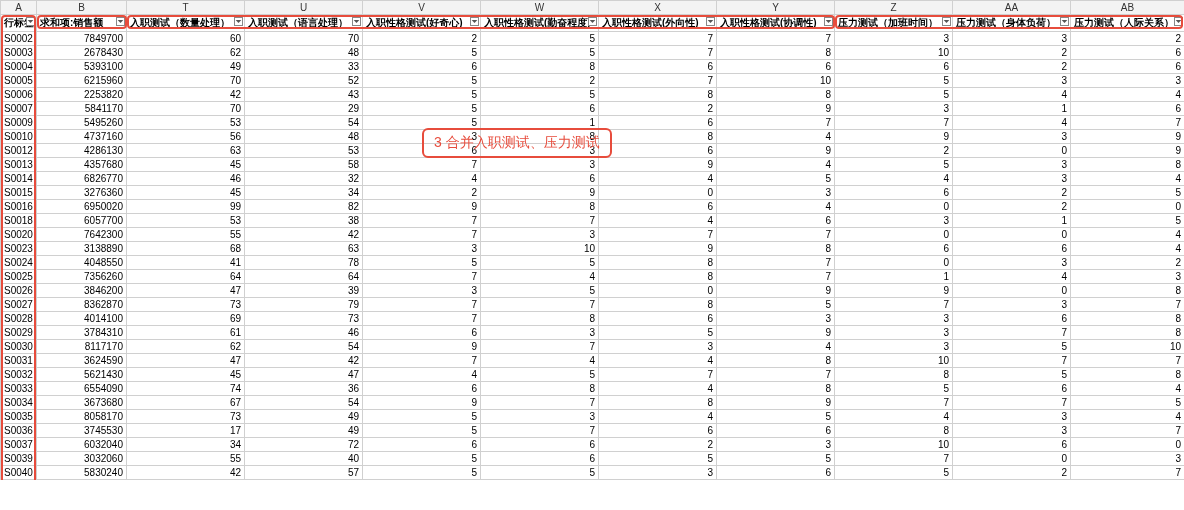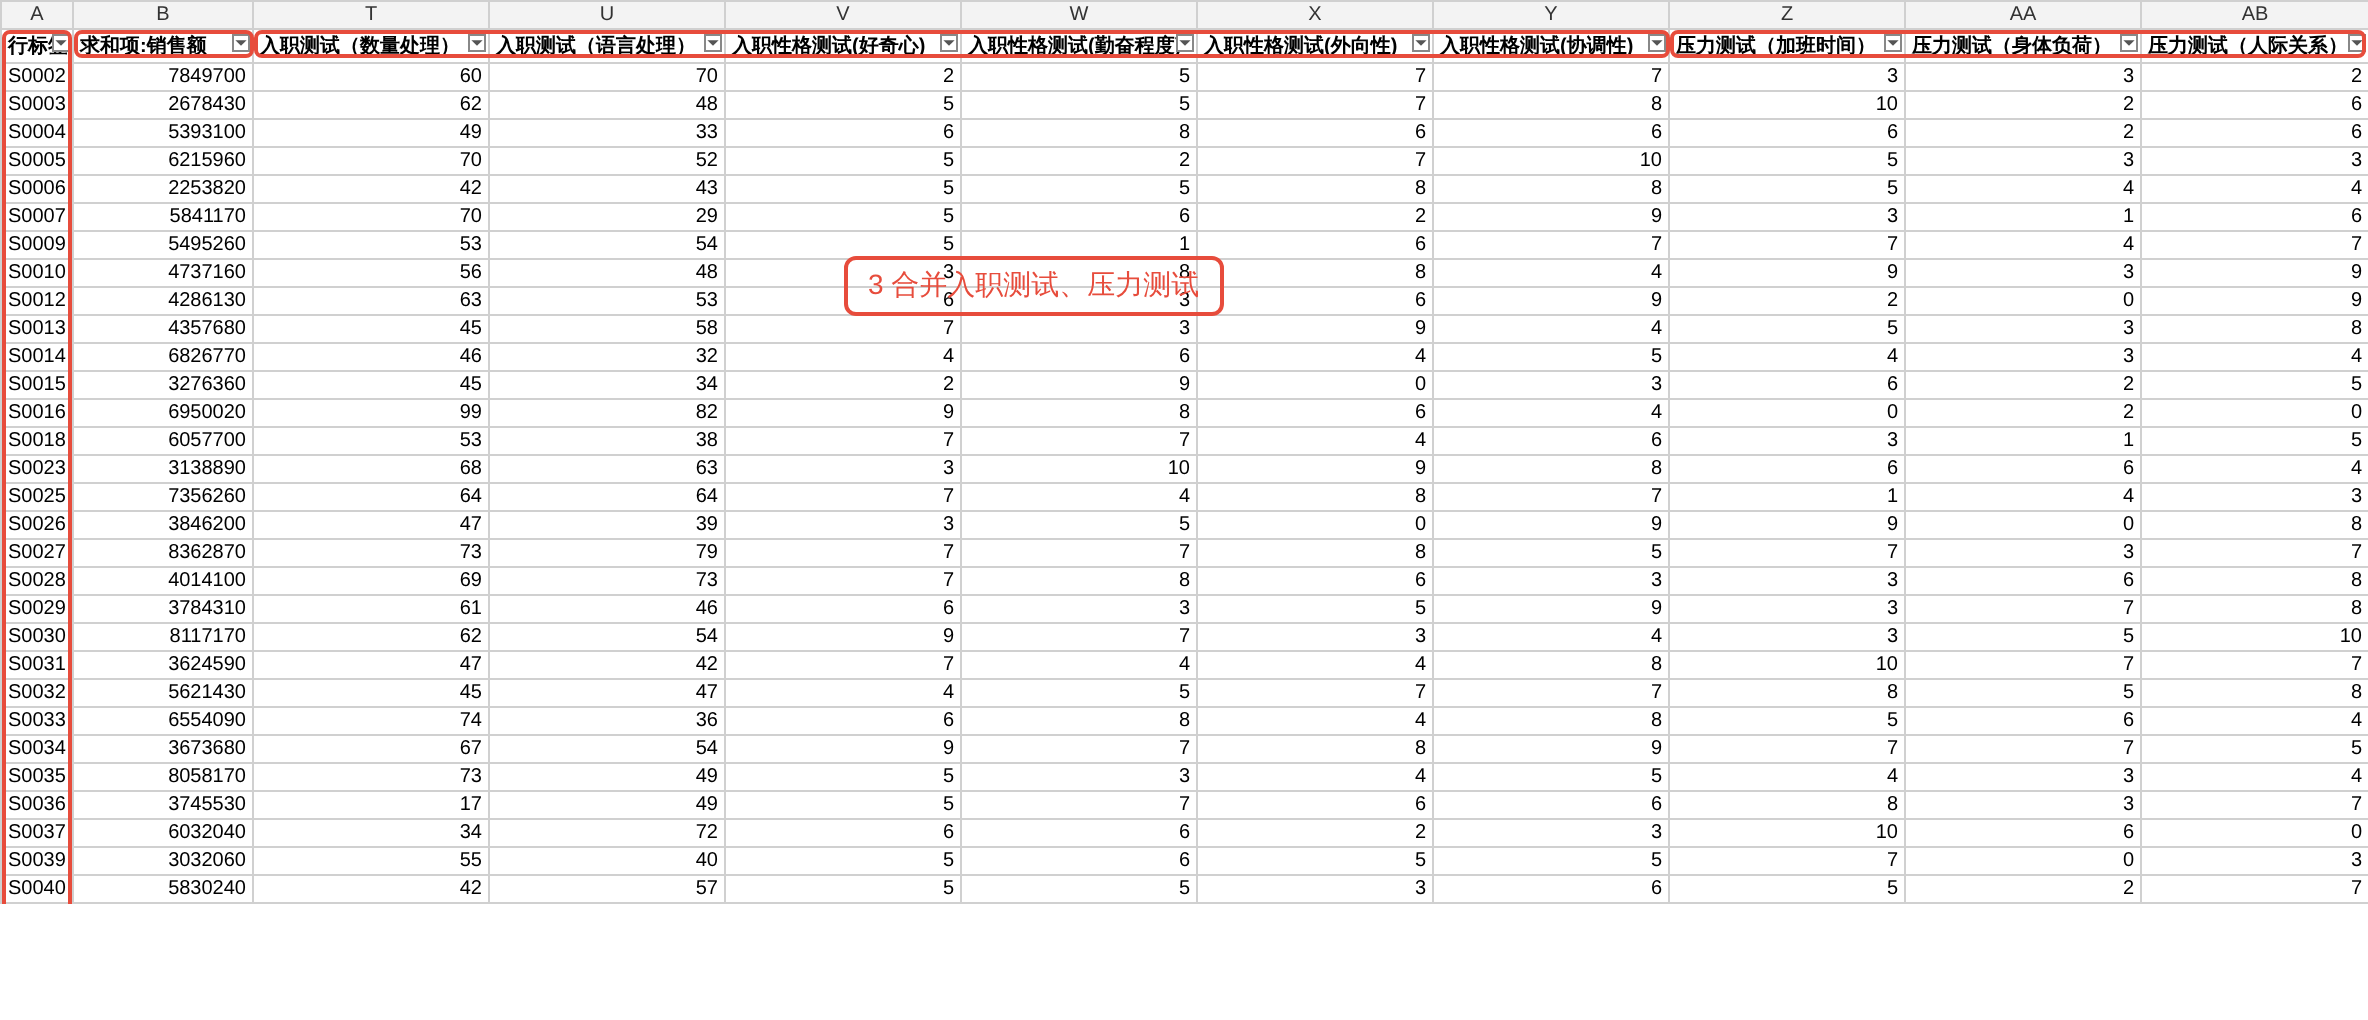--- a/index.html
+++ b/index.html
@@ -280,31 +280,57 @@
         <td class="num">38</td>
         <td class="num">7</td>
         <td class="num">7</td>
         <td class="num">4</td>
         <td class="num">6</td>
         <td class="num">3</td>
         <td class="num">1</td>
         <td class="num">5</td>
       </tr>
       <tr>
+        <td>S0020</td>
+        <td class="num">7642300</td>
+        <td class="num">55</td>
+        <td class="num">42</td>
+        <td class="num">7</td>
+        <td class="num">3</td>
+        <td class="num">7</td>
+        <td class="num">7</td>
+        <td class="num">0</td>
+        <td class="num">0</td>
+        <td class="num">4</td>
+      </tr>
+      <tr>
         <td>S0023</td>
         <td class="num">3138890</td>
         <td class="num">68</td>
         <td class="num">63</td>
         <td class="num">3</td>
         <td class="num">10</td>
         <td class="num">9</td>
         <td class="num">8</td>
         <td class="num">6</td>
         <td class="num">6</td>
         <td class="num">4</td>
+      </tr>
+      <tr>
+        <td>S0024</td>
+        <td class="num">4048550</td>
+        <td class="num">41</td>
+        <td class="num">78</td>
+        <td class="num">5</td>
+        <td class="num">5</td>
+        <td class="num">8</td>
+        <td class="num">7</td>
+        <td class="num">0</td>
+        <td class="num">3</td>
+        <td class="num">2</td>
       </tr>
       <tr>
         <td>S0025</td>
         <td class="num">7356260</td>
         <td class="num">64</td>
         <td class="num">64</td>
         <td class="num">7</td>
         <td class="num">4</td>
         <td class="num">8</td>
         <td class="num">7</td>

